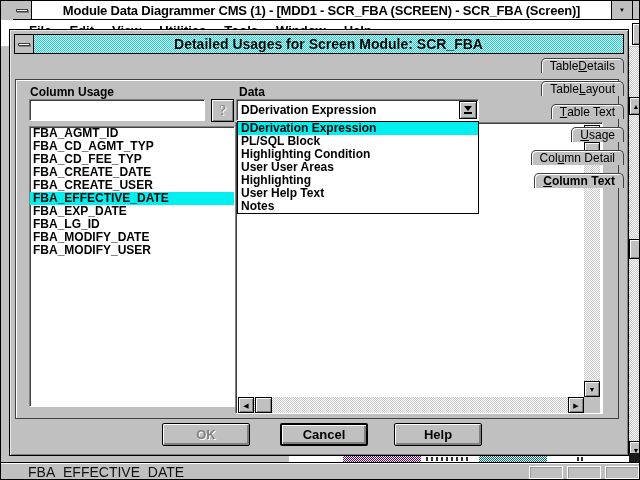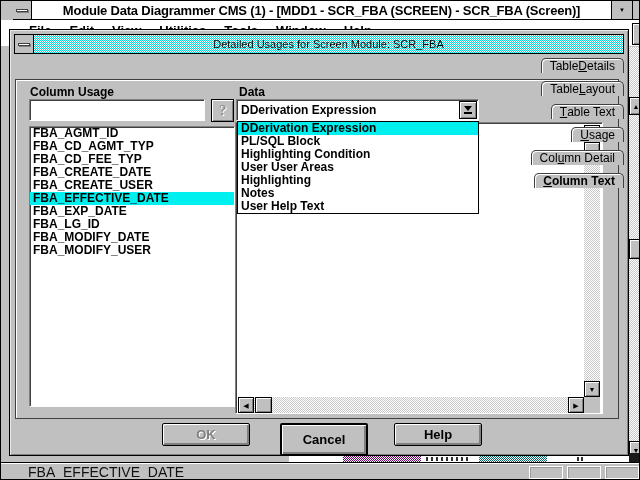--- a/index.html
+++ b/index.html
@@ -32,21 +32,21 @@
   .raised{background:#c0c0c0;border:1px solid #000;box-shadow:inset 1px 1px 0 #fff,inset -1px -1px 0 #808080;}
   .sunken{background:#fff;border:1px solid #808080;border-right-color:#fff;border-bottom-color:#fff;
     box-shadow:inset 1px 1px 0 #404040;}
 
   
   #dialog{left:8px;top:28px;width:620px;height:427px;background:#c0c0c0;border:1px solid #000;
     box-shadow:inset 1px 1px 0 #e8e8e8,inset -1px -1px 0 #808080;}
   #dlg-titlebar{left:4px;top:4px;width:610px;height:20px;border:1px solid #000;display:flex;}
   #dlg-sysmenu{width:19px;height:100%;background:#c0c0c0;border-right:1px solid #000;
     display:flex;align-items:center;justify-content:center;}
-  #dlg-title{flex:1;display:flex;align-items:center;justify-content:center;font-weight:normal;font-size:11px;color:#000;}
+  #dlg-title{flex:1;display:flex;align-items:center;justify-content:center;font-weight:bold;font-size:14px;color:#000;}
 
   
   #tabs{left:6px;top:28px;width:608px;height:24px;display:flex;align-items:flex-end;gap:5px;z-index:3;flex-direction:column;}
   .tab{height:20px;margin-bottom:3px;padding:0 8px;background:#c0c0c0;border:1px solid #404040;border-bottom:none;
     border-radius:5px 5px 0 0;box-shadow:inset 1px 1px 0 #fff;display:flex;align-items:center;
     font-size:12px;color:#000;white-space:nowrap;}
   .tab.active{height:24px;margin-bottom:0;font-weight:bold;z-index:4;position:relative;}
   #panel{left:5px;top:49px;width:604px;height:340px;border:1px solid #404040;box-shadow:inset 1px 1px 0 #fff;z-index:1;}
 
   .grp-label{font-weight:bold;font-size:12px;color:#000;white-space:nowrap;}
@@ -193,28 +193,28 @@
       </div>
       <div class="abs" id="ed-corner"></div>
     </div>
 
     <div class="abs" id="type-options">
         <div class="row" style="background: rgb(0, 240, 240);">DDerivation Expression</div>
         <div class="row">PL/SQL Block</div>
         <div class="row">Highlighting Condition</div>
         <div class="row">User User Areas</div>
         <div class="row">Highlighting</div>
+        <div class="row">User Help Text</div>
         <div class="row">Notes</div>
-        <div class="row">User Help Text</div>
       </div>
 
     <div class="abs btn disabled" style="left:152px;top:393px;width:88px;height:23px;">
       <span>OK</span>
     </div>
-    <div class="abs btn default" style="left:270px;top:393px;width:88px;height:33px;align-items:center;">
+    <div class="abs btn default" style="left:270px;top:393px;width:88px;height:23px;align-items:center;">
       <span>Cancel</span>
     </div>
     <div class="abs btn" style="left:384px;top:393px;width:88px;height:23px;">
       <span>Help</span>
     </div>
   </div>
 
   <div class="abs" id="status-sep"></div>
   <div class="abs" id="statusbar">
     <span id="status-text">FBA_EFFECTIVE_DATE</span>

